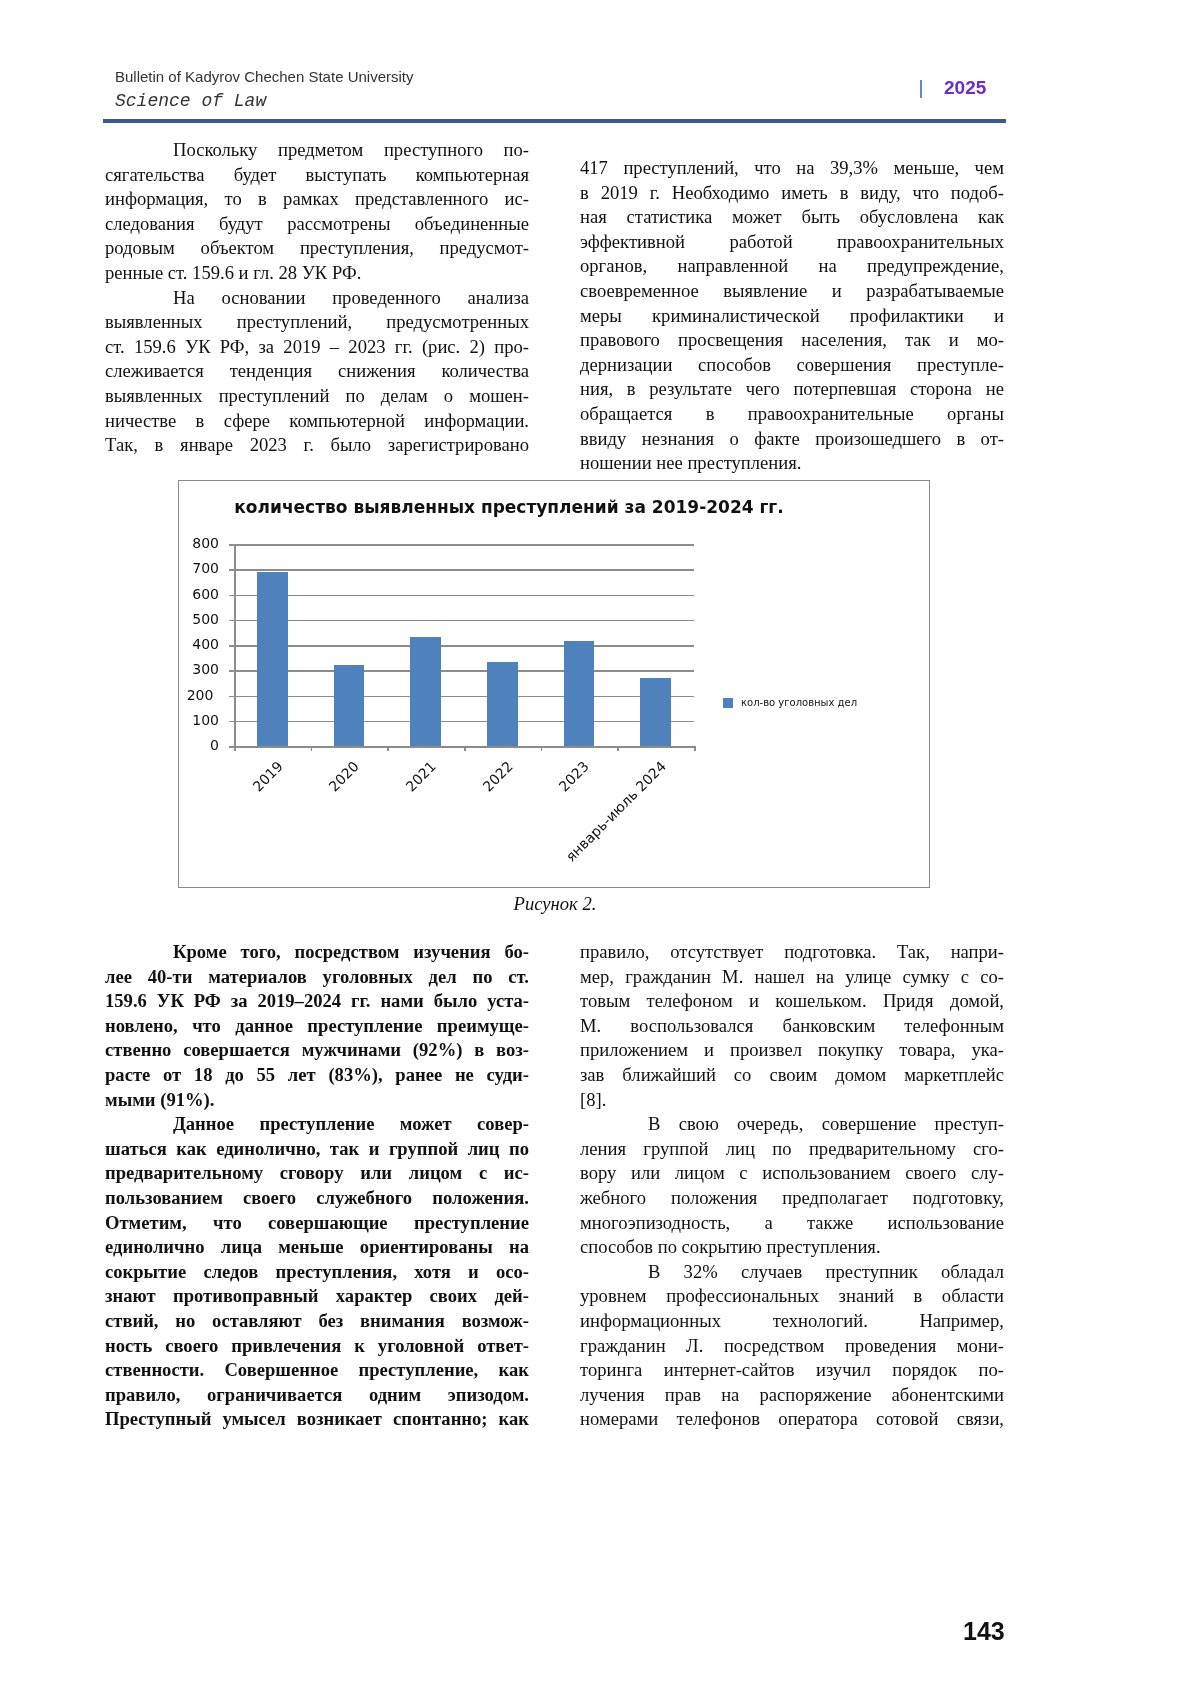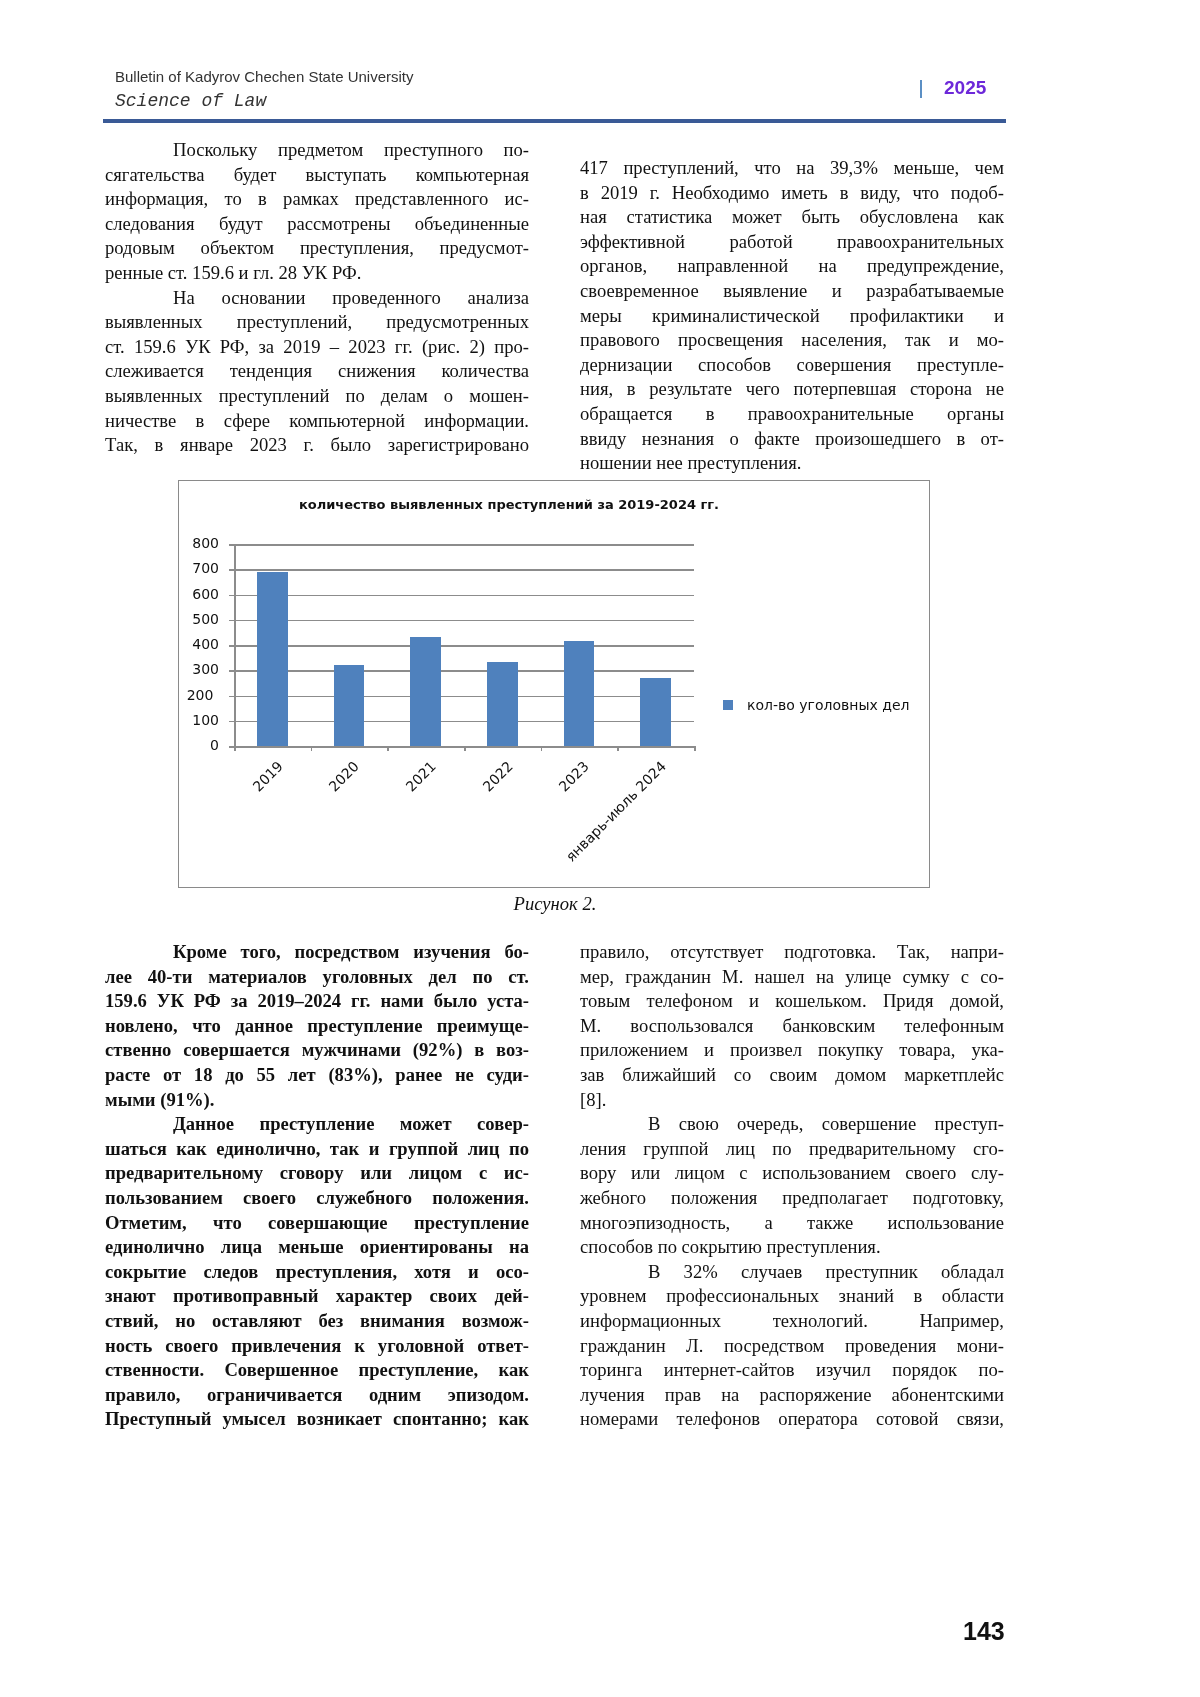--- a/index.html
+++ b/index.html
@@ -10,28 +10,28 @@
   .hdr-year { position:absolute; left:944px; top:77px; font-family:"Liberation Sans", sans-serif; font-size:19px; font-weight:bold; color:#6d28d9; }
   .hdr-rule { position:absolute; left:103px; top:119px; width:903px; height:4px; background:#3a5a96; }
   .col { position:absolute; font-size:18.6px; line-height:24.6px; text-align:justify; }
   .c-left1 { left:105px; top:138px; width:424px; }
   .c-right1 { left:580px; top:156px; width:424px; }
   .c-left2 { left:105px; top:940px; width:424px;font-weight:bold; }
   .c-right2 { left:580px; top:940px; width:424px; }
   .line { display:block; text-align:justify; text-align-last:justify; white-space:nowrap; }
   .line.last { text-align-last:left; }
   .chart-box { position:absolute; left:178px; top:480px; width:752px; height:408px; border:1.5px solid #8a8a8a; box-sizing:border-box; }
-  .chart-title { position:absolute; left:0; width:660px; top:16px; text-align:center; font-family:"DejaVu Sans", sans-serif; font-weight:bold; font-size:13px; color:#111; }
+  .chart-title { position:absolute; left:0; width:660px; top:16px; text-align:center; font-family:"DejaVu Sans", sans-serif; font-weight:bold; font-size:17px; color:#111; }
   .ytick { position:absolute; font-family:"DejaVu Sans", sans-serif; font-size:14px; color:#111; text-align:right; width:40px; left:0; }
   .grid { position:absolute; height:1.5px; background:#8c8c8c; }
   .yaxis { position:absolute; width:1.5px; background:#8c8c8c; }
   .bar { position:absolute; background:#4f81bd; }
   .xtick { position:absolute; width:1.5px; height:5px; background:#8c8c8c; }
   .xlabel { position:absolute; font-family:"DejaVu Sans", sans-serif; font-size:14px; color:#111; transform-origin:right top; transform:rotate(-45deg); white-space:nowrap; text-align:right; }
-  .legend { position:absolute; left:722px; top:698px; font-family:"DejaVu Sans", sans-serif; font-size:14px; color:#111; display:flex; align-items:center; gap:14px; }
+  .legend { position:absolute; left:722px; top:698px; font-family:"DejaVu Sans", sans-serif; font-size:10px; color:#111; display:flex; align-items:center; gap:8px; }
   .legend-swatch { width:10px; height:10px; background:#4f81bd; display:inline-block; }
   .caption { position:absolute; left:0; width:1110px; top:893px; text-align:center; font-style:italic; font-size:18.6px; }
   .pagenum { position:absolute; left:963px; top:1617px; font-family:"Liberation Sans", sans-serif; font-weight:bold; font-size:25px; }
 </style>
 </head>
 <body>
 
 <div>
   <div class="hdr-title">Bulletin of Kadyrov Chechen State University</div>
   <div class="hdr-sub">Science of Law</div>

